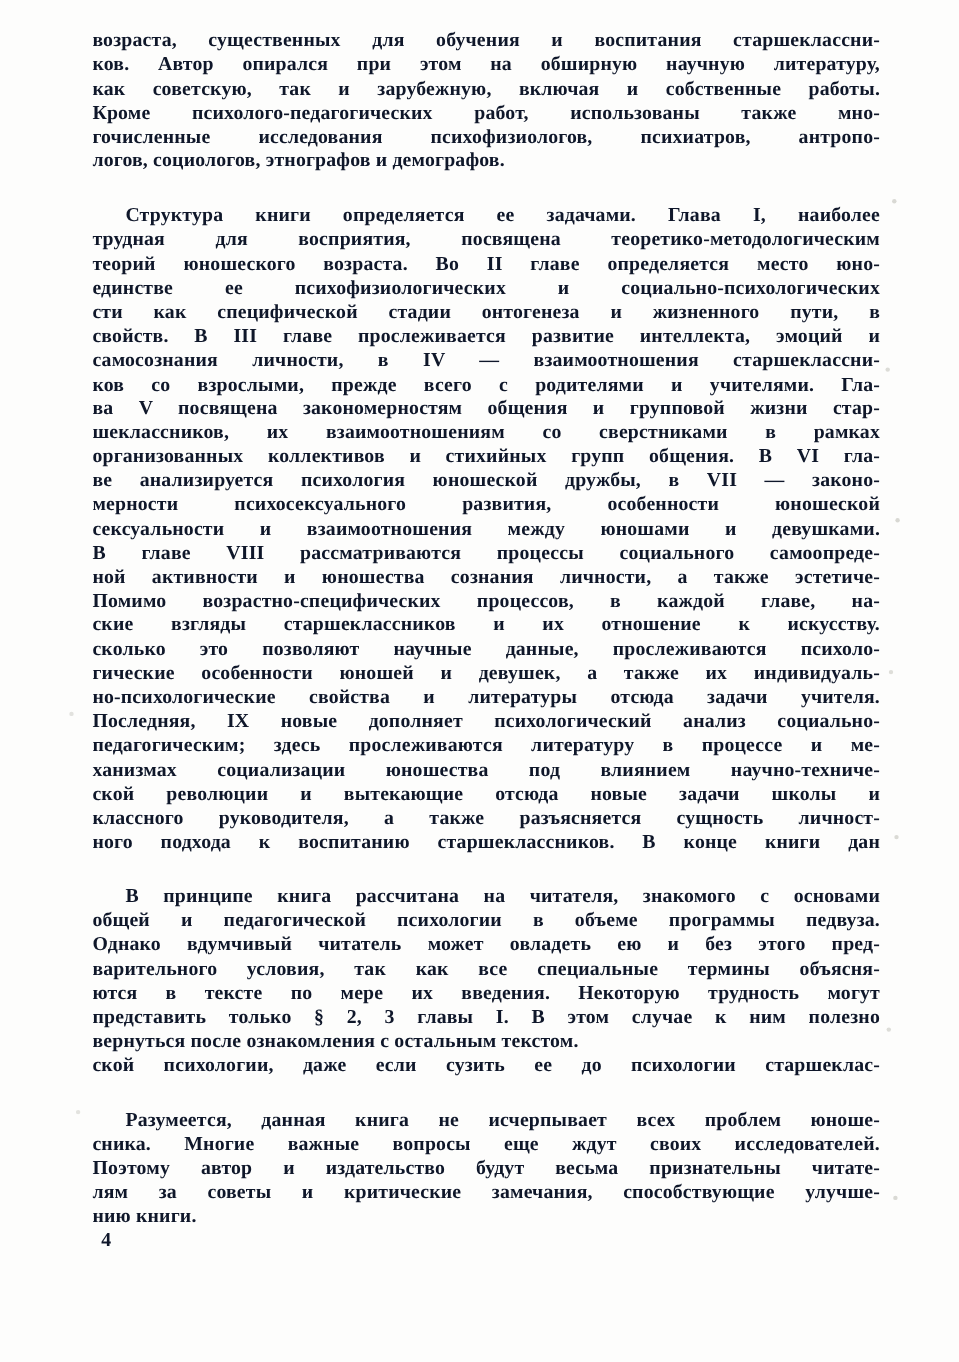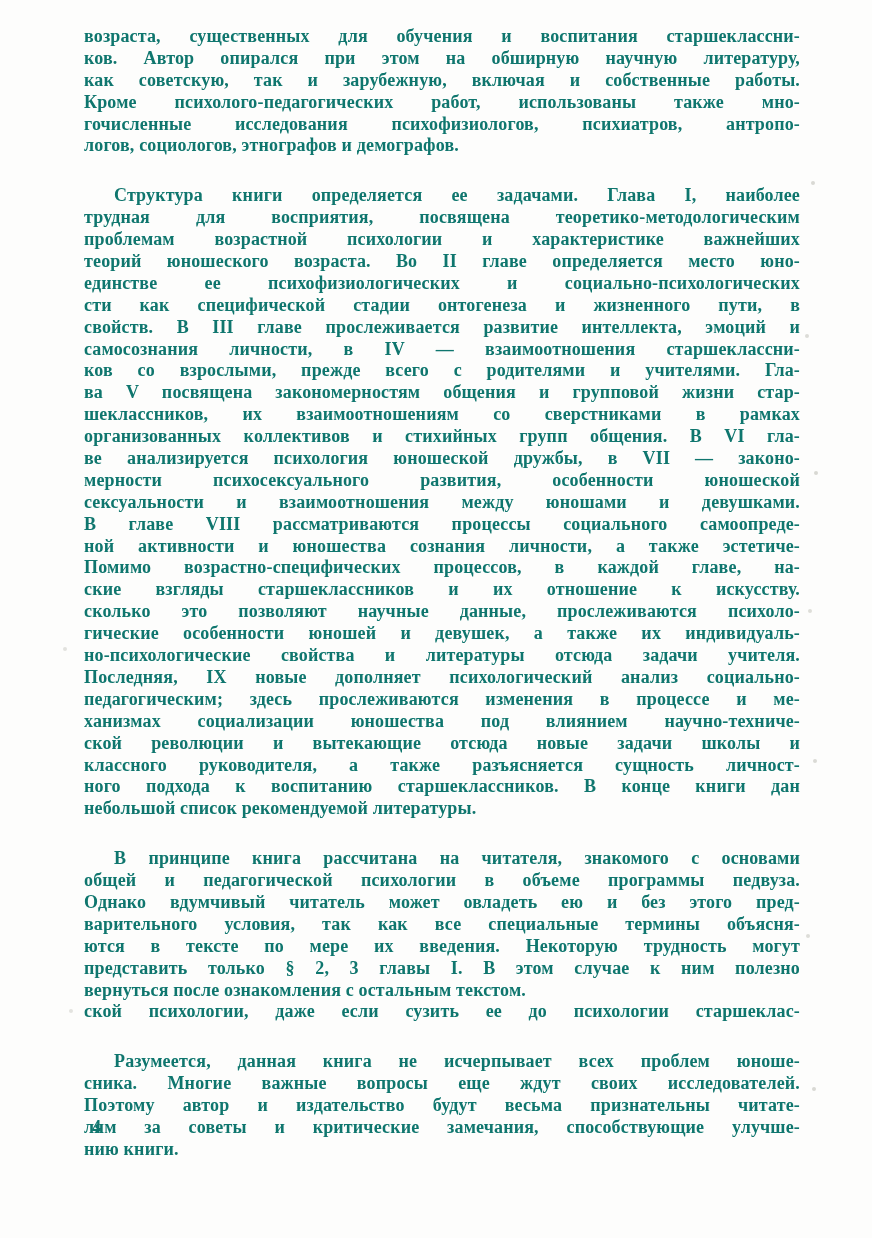--- a/index.html
+++ b/index.html
@@ -7,21 +7,21 @@
     padding: 0;
     background: #ffffff;
   }
   .page {
     position: relative;
     width: 872px;
     height: 1238px;
     background: #fdfdfc;
     overflow: hidden;
     font-family: "Liberation Serif", "DejaVu Serif", serif;
-    color: #0f766e;
+    color: #0f172a;
   }
   .text-block {
     position: absolute;
     left: 84px;
     top: 26px;
     width: 716px;
   }
   .paragraph {
     margin: 0;
     padding: 0;
@@ -83,47 +83,45 @@
         <div class="line">возраста, существенных для обучения и воспитания старшеклассни-</div>
         <div class="line">ков. Автор опирался при этом на обширную научную литературу,</div>
         <div class="line">как советскую, так и зарубежную, включая и собственные работы.</div>
         <div class="line">Кроме психолого-педагогических работ, использованы также мно-</div>
         <div class="line">гочисленные исследования психофизиологов, психиатров, антропо-</div>
         <div class="line last">логов, социологов, этнографов и демографов.</div>
       </div>
       <div class="paragraph">
         <div class="line indent">Структура книги определяется ее задачами. Глава I, наиболее</div>
         <div class="line">трудная для восприятия, посвящена теоретико-методологическим</div>
-        <div class="line">проблемам возрастной психологии и характеристике важнейших</div>
         <div class="line">теорий юношеского возраста. Во II главе определяется место юно-</div>
         <div class="line">единстве ее психофизиологических и социально-психологических</div>
         <div class="line">сти как специфической стадии онтогенеза и жизненного пути, в</div>
         <div class="line">свойств. В III главе прослеживается развитие интеллекта, эмоций и</div>
         <div class="line">самосознания личности, в IV — взаимоотношения старшеклассни-</div>
         <div class="line">ков со взрослыми, прежде всего с родителями и учителями. Гла-</div>
         <div class="line">ва V посвящена закономерностям общения и групповой жизни стар-</div>
         <div class="line">шеклассников, их взаимоотношениям со сверстниками в рамках</div>
         <div class="line">организованных коллективов и стихийных групп общения. В VI гла-</div>
         <div class="line">ве анализируется психология юношеской дружбы, в VII — законо-</div>
         <div class="line">мерности психосексуального развития, особенности юношеской</div>
         <div class="line">сексуальности и взаимоотношения между юношами и девушками.</div>
         <div class="line">В главе VIII рассматриваются процессы социального самоопреде-</div>
         <div class="line">ной активности и юношества сознания личности, а также эстетиче-</div>
         <div class="line">Помимо возрастно-специфических процессов, в каждой главе, на-</div>
         <div class="line">ские взгляды старшеклассников и их отношение к искусству.</div>
         <div class="line">сколько это позволяют научные данные, прослеживаются психоло-</div>
         <div class="line">гические особенности юношей и девушек, а также их индивидуаль-</div>
         <div class="line">но-психологические свойства и литературы отсюда задачи учителя.</div>
         <div class="line">Последняя, IX новые дополняет психологический анализ социально-</div>
-        <div class="line">педагогическим; здесь прослеживаются изменения в процессе и ме-</div>
+        <div class="line">педагогическим; здесь прослеживаются литературу в процессе и ме-</div>
         <div class="line">ханизмах социализации юношества под влиянием научно-техниче-</div>
         <div class="line">ской революции и вытекающие отсюда новые задачи школы и</div>
         <div class="line">классного руководителя, а также разъясняется сущность личност-</div>
         <div class="line">ного подхода к воспитанию старшеклассников. В конце книги дан</div>
-        <div class="line last">небольшой список рекомендуемой литературы.</div>
       </div>
       <div class="paragraph">
         <div class="line indent">В принципе книга рассчитана на читателя, знакомого с основами</div>
         <div class="line">общей и педагогической психологии в объеме программы педвуза.</div>
         <div class="line">Однако вдумчивый читатель может овладеть ею и без этого пред-</div>
         <div class="line">варительного условия, так как все специальные термины объясня-</div>
         <div class="line">ются в тексте по мере их введения. Некоторую трудность могут</div>
         <div class="line">представить только § 2, 3 главы I. В этом случае к ним полезно</div>
         <div class="line last">вернуться после ознакомления с остальным текстом.</div>
       </div>

